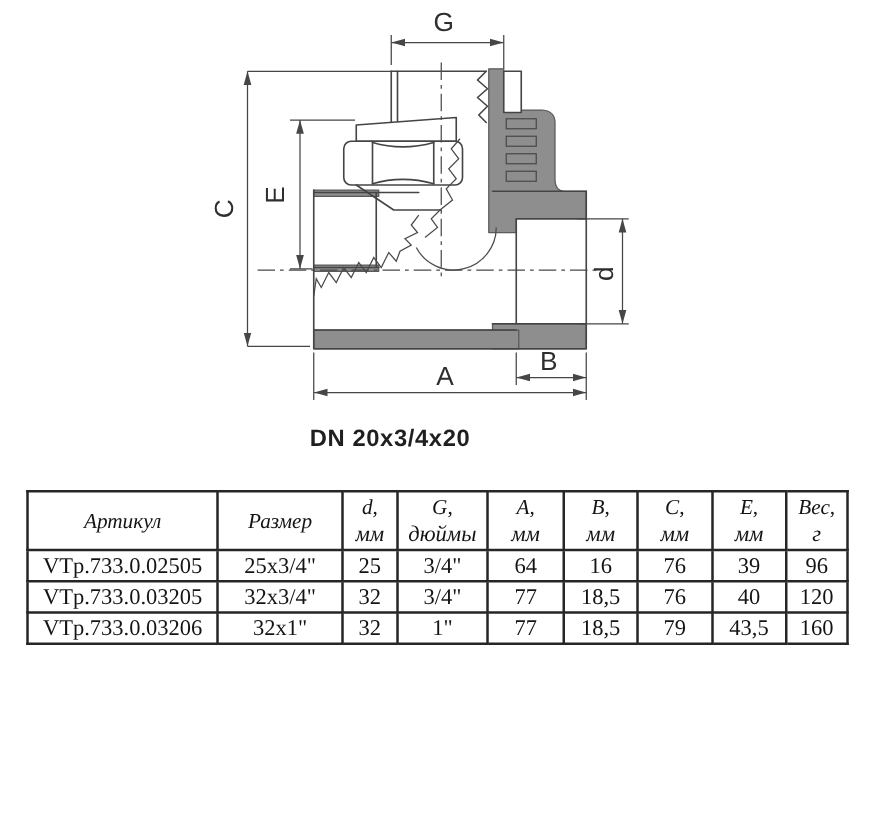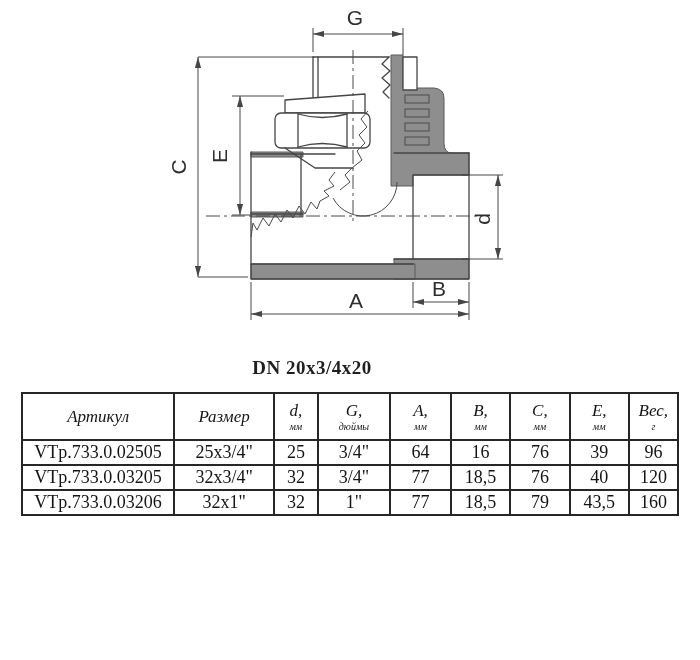--- a/index.html
+++ b/index.html
@@ -1,28 +1,28 @@
 <!DOCTYPE html>
 <html><head>
 <meta charset="utf-8">
 <style>
   html,body{margin:0;padding:0;background:#fff;}
   #sheet{position:relative;width:700px;height:660px;background:#ffffff;overflow:hidden;
          font-family:"Liberation Serif", serif;}
   #drawing{position:absolute;left:0;top:0;}
-  #caption{position:absolute;left:0;top:357px;width:624px;text-align:center;
-           font-family:Liberation Serif, serif;font-weight:bold;
+  #caption{position:absolute;left:0;top:341px;width:624px;text-align:center;
+           font-family:Liberation Sans, sans-serif;font-weight:bold;
            font-size:19px;color:#1f1f1f;letter-spacing:.5px;}
   table.spec{position:absolute;left:21px;top:392px;width:658px;border-collapse:collapse;
              table-layout:fixed;}
   table.spec th, table.spec td{border:2px solid #262626;text-align:center;
              vertical-align:middle;padding:0;color:#141414;overflow:hidden;white-space:nowrap;}
   table.spec th{height:45px;font-style:italic;font-weight:normal;font-size:17px;line-height:1.25;}
   table.spec td{height:23px;font-size:18px;font-weight:normal;}
-  th .u{display:block;font-size:10px;}
+  th .u{display:block;font-size:18px;}
   
   .ln{stroke:#454545;stroke-width:1.3;fill:none;stroke-linejoin:round;stroke-linecap:round;}
   .thin{stroke:#4a4a4a;stroke-width:1;fill:none;}
   .wht{fill:#ffffff;stroke:#454545;stroke-width:1.3;stroke-linejoin:round;}
   .gry{fill:#8e8e8e;stroke:#5a5a5a;stroke-width:1;stroke-linejoin:round;}
   .dim{stroke:#464646;stroke-width:1;fill:none;}
   .dimtxt{font-family:"Liberation Sans", sans-serif;font-size:21px;fill:#2e2e2e;}
   .cl{stroke:#4a4a4a;stroke-width:1;fill:none;stroke-dasharray:14 4 3 4;}
 </style>
 </head>

